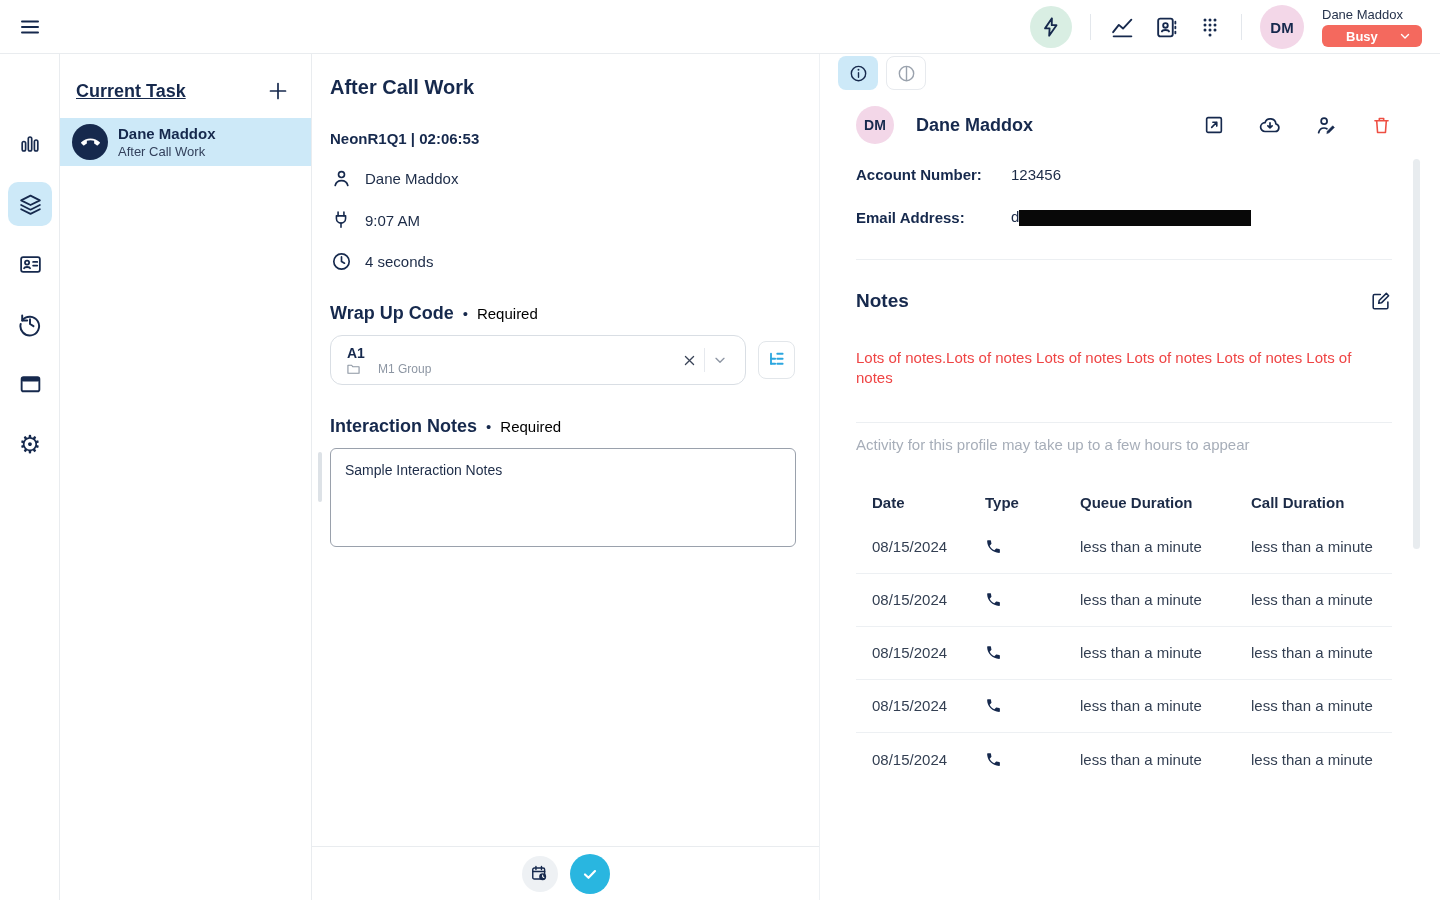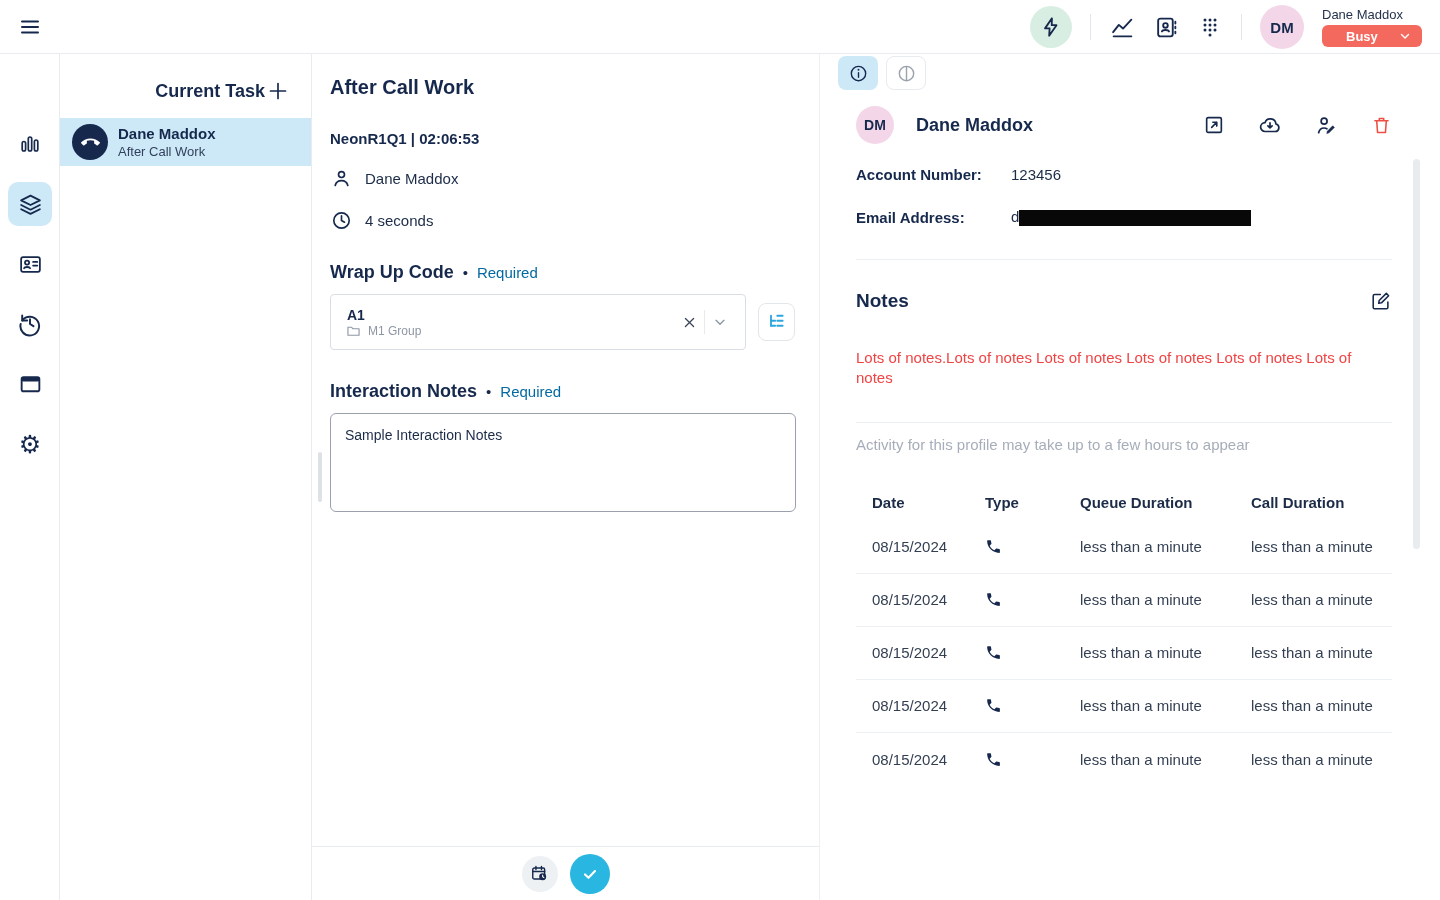--- a/index.html
+++ b/index.html
@@ -25,46 +25,46 @@
 
   
   .rail { position:absolute; top:54px; left:0; width:60px; bottom:0; background:#fff; border-right:1px solid #e9ecef; }
   .rail-item { position:absolute; left:8px; width:44px; height:44px; border-radius:10px;
                display:flex; align-items:center; justify-content:center; cursor:pointer; color:#16294d; }
   .rail-item.selected { background:#cde9f8; }
   .gear-glyph { font-size:25px; line-height:1; color:#16294d; }
 
   
   .tasks { position:absolute; top:54px; left:60px; width:252px; bottom:0; background:#fff; border-right:1px solid #e9ecef; }
-  .tasks-header { display:flex; align-items:center; justify-content:flex-end; padding:24px 20px 0 16px; }
+  .tasks-header { display:flex; align-items:center; justify-content:space-between; padding:24px 20px 0 16px;text-decoration:underline; }
   .tasks-title { font-size:18px; font-weight:bold; }
   .plus-btn { width:26px; height:26px; background:none; border:none; cursor:pointer; display:flex; align-items:center; justify-content:center; }
   .task-item { margin-top:14px; height:48px; background:#cde9f8; display:flex; align-items:center; padding-left:12px; cursor:pointer; }
   .task-avatar { width:36px; height:36px; border-radius:50%; background:#16294d; display:flex; align-items:center; justify-content:center; flex:none; }
   .task-texts { margin-left:10px; display:flex; flex-direction:column; gap:2px; }
   .task-name { font-size:15px; font-weight:bold; color:#16294d; }
   .task-sub { font-size:13px; color:#33415c; }
 
   
   .middle { position:absolute; top:54px; left:312px; width:508px; bottom:0; background:#fff; border-right:1px solid #eef1f4; }
   .mid-content { padding:22px 24px 0 18px; }
   .mid-title { font-size:20px; font-weight:bold; }
   .mid-sub { font-size:15px; font-weight:bold; margin-top:31px; }
   .meta-row { display:flex; align-items:center; gap:13px; margin-top:21px; font-size:15px; color:#1c2b47; }
   .meta-row .micon { width:22px; display:flex; justify-content:center; color:#16294d; }
   .field-label-row { display:flex; align-items:center; gap:9px; margin-top:31px; }
   .field-label { font-size:18px; font-weight:bold; }
   .dot { color:#16294d; font-size:15px; }
-  .req { font-size:15px; color:#0369a1; }
+  .req { font-size:15px; color:#000000; }
   .select-row { display:flex; align-items:center; gap:12px; margin-top:11px; }
-  .select-box { width:426px; height:56px; border:1px solid #d9dee4; border-radius:4px; display:flex; align-items:center;
+  .select-box { width:426px; height:50px; border:1px solid #d9dee4; border-radius:12px; display:flex; align-items:center;
                 padding:0 10px 0 16px; cursor:pointer; background:#fff; }
   .sel-texts { flex:1; display:flex; flex-direction:column; gap:1px; }
   .sel-value { font-size:14px; font-weight:bold; color:#16294d; }
-  .sel-group { display:flex; align-items:center; gap:8px; font-size:12px; color:#8d96a3; }
+  .sel-group { display:flex; align-items:center; gap:18px; font-size:12px; color:#8d96a3; }
   .sel-clear { background:none; border:none; cursor:pointer; width:28px; height:28px; display:flex; align-items:center; justify-content:center; }
   .sel-sep { width:1px; height:24px; background:#e6e9ee; }
   .sel-caret { background:none; border:none; cursor:pointer; width:30px; height:28px; display:flex; align-items:center; justify-content:center; }
   .tree-btn { width:38px; height:38px; border:1px solid #e2e6ea; border-radius:8px; background:#fff; cursor:pointer;
               display:flex; align-items:center; justify-content:center; }
   .notes-area { margin-top:11px; width:466px; height:99px; border:1px solid #9aa1ac; border-radius:6px;
                 font-family:inherit; font-size:14px; color:#1c2b47; padding:13px 14px; resize:none; outline:none; }
   .mid-footer { position:absolute; left:0; right:0; bottom:0; height:54px; border-top:1px solid #e9ecef;
                 display:flex; align-items:center; justify-content:center; gap:12px; }
   .circle-btn { border:none; border-radius:50%; cursor:pointer; display:flex; align-items:center; justify-content:center; }
@@ -246,20 +246,30 @@
       <span class="micon">
         <svg width="21" height="21" viewBox="0 0 24 24" fill="none" stroke="#16294d" stroke-width="1.9" stroke-linecap="round">
           <circle cx="12" cy="7.5" r="3.4"></circle>
           <path d="M4.8 20c.9-3.8 3.8-5.6 7.2-5.6s6.3 1.8 7.2 5.6"></path>
         </svg>
       </span>
       <span>Dane Maddox</span>
     </div>
     <div class="meta-row">
       <span class="micon">
+        <svg width="20" height="20" viewBox="0 0 24 24" fill="none" stroke="#16294d" stroke-width="1.9" stroke-linecap="round" stroke-linejoin="round">
+          <path d="M8.5 2.5v4.5M15.5 2.5v4.5"></path>
+          <path d="M6.5 7h11v3.2a5.5 5.5 0 0 1-11 0z"></path>
+          <path d="M12 15.7v5"></path>
+        </svg>
+      </span>
+      <span>9:07 AM</span>
+    </div>
+    <div class="meta-row">
+      <span class="micon">
         <svg width="21" height="21" viewBox="0 0 24 24" fill="none" stroke="#16294d" stroke-width="1.9" stroke-linecap="round">
           <circle cx="12" cy="12" r="8.8"></circle>
           <path d="M12 6.8V12l3.4 2"></path>
         </svg>
       </span>
       <span>4 seconds</span>
     </div>
 
     <div class="field-label-row">
       <span class="field-label">Wrap Up Code</span>

